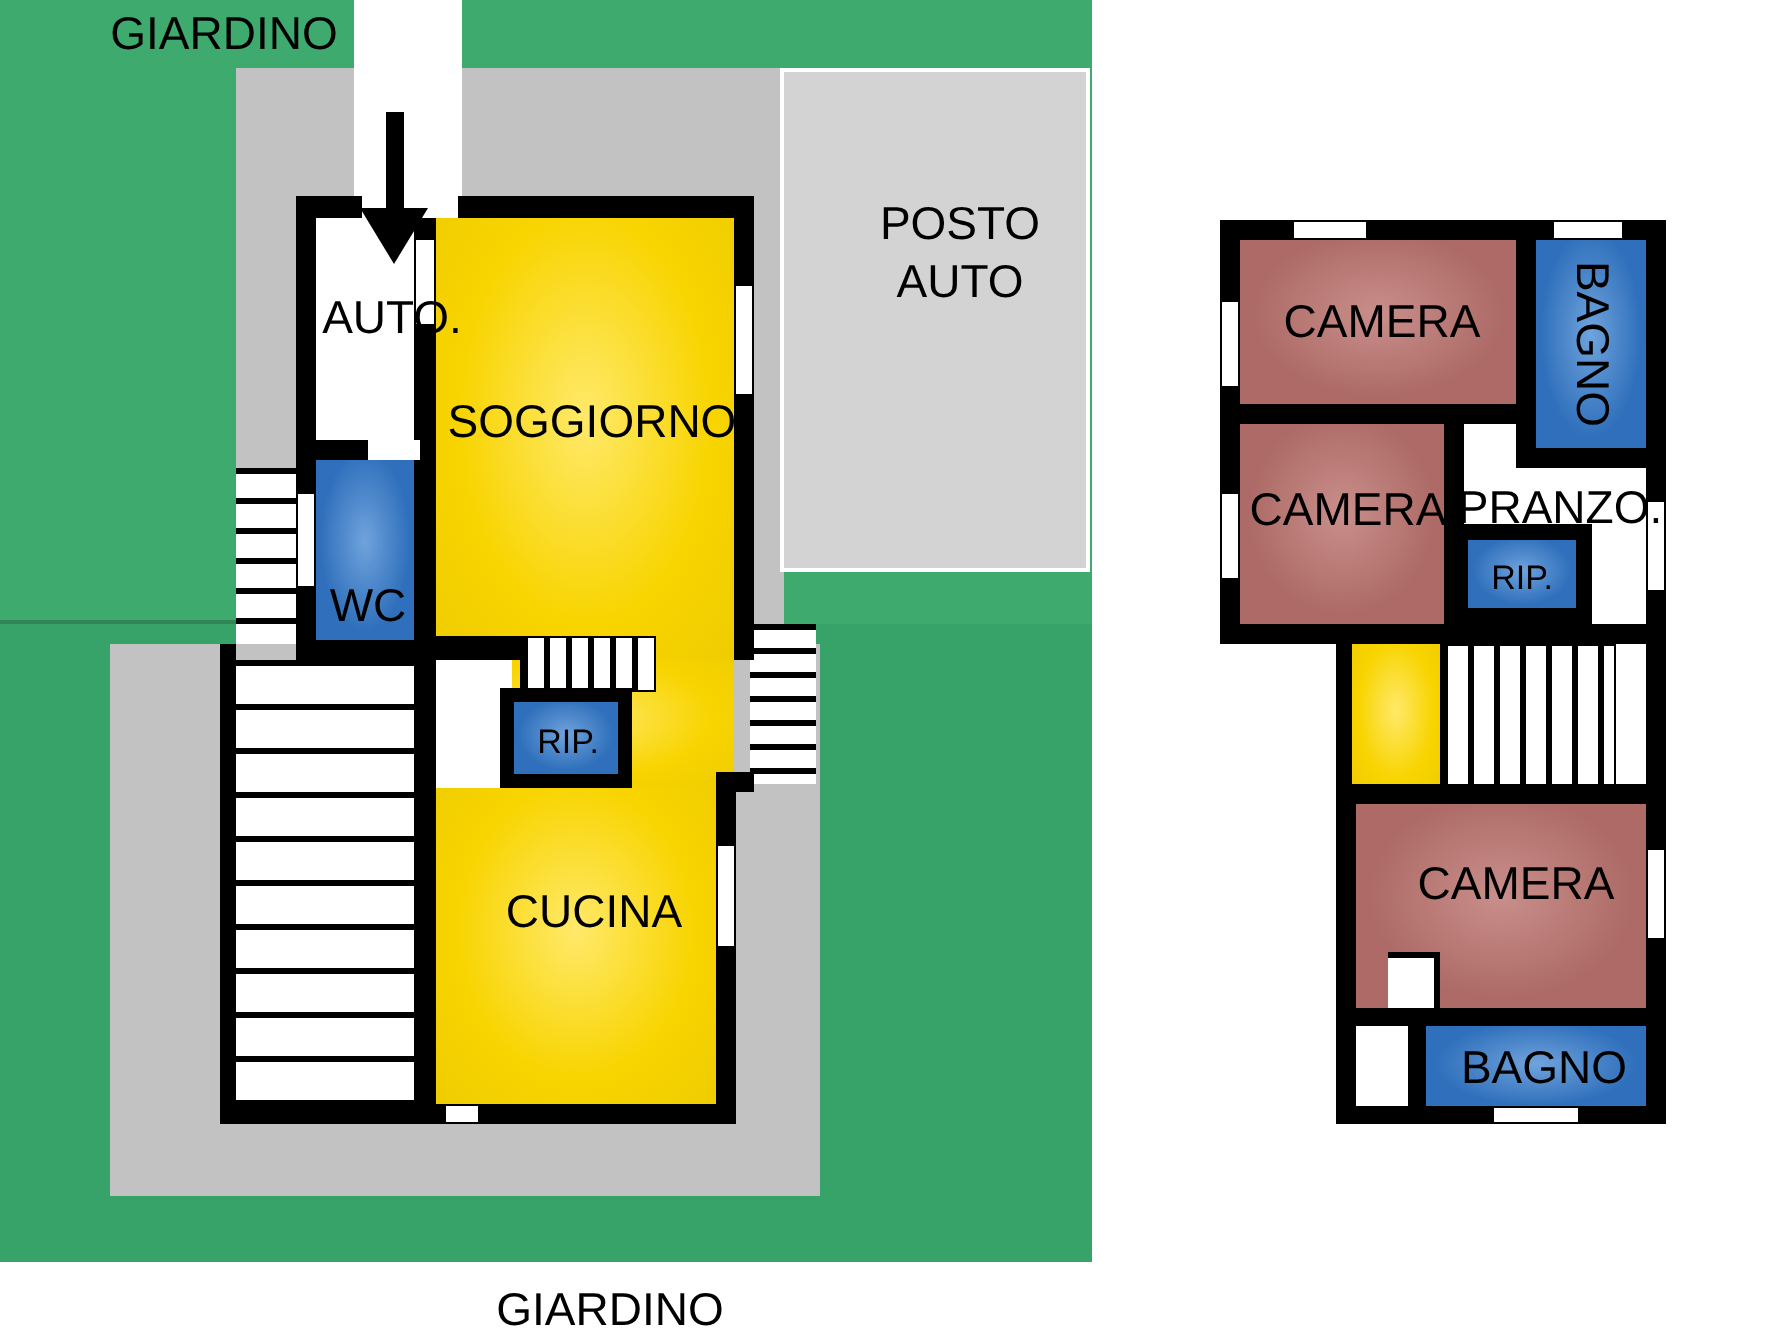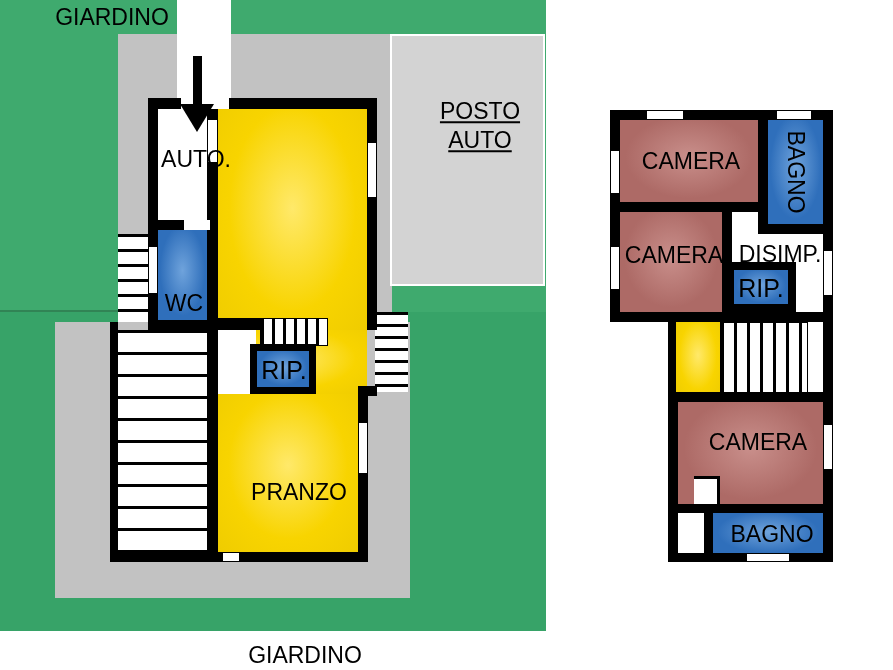--- a/index.html
+++ b/index.html
@@ -18,21 +18,21 @@
   .wall{background:#000;z-index:10;}
   .gap{background:#fff;z-index:15;}
   .win{background:#fff;border:1px solid #000;z-index:15;}
   .stairs{z-index:4;background:#fff;}
   .st-h22{background-image:repeating-linear-gradient(to bottom,#000 0,#000 3px,#fff 3px,#fff 22px);}
   .st-h15{background-image:repeating-linear-gradient(to bottom,#000 0,#000 3px,#fff 3px,#fff 15px);}
   .st-h12{background-image:repeating-linear-gradient(to bottom,#000 0,#000 3px,#fff 3px,#fff 12px);}
   .st-v11{background-image:repeating-linear-gradient(to right,#000 0,#000 3px,#fff 3px,#fff 11px);border:1px solid #000;}
   .st-v13{background-image:repeating-linear-gradient(to right,#000 0,#000 3px,#fff 3px,#fff 13px);border:1px solid #000;}
   .lbl{transform:translate(-50%,-50%);font-size:23px;color:#000;white-space:nowrap;z-index:30;line-height:1.25;}
-  .lbl.small{font-size:25px;}
+  .lbl.small{font-size:17px;}
   .lbl.vert{transform:translate(-50%,-50%) rotate(90deg);}
   .lbl.wrap{white-space:normal;width:130px;text-align:center;}
   .arrow-shaft{background:#000;z-index:30;}
   .arrow-head{width:0;height:0;border-left:17px solid transparent;border-right:17px solid transparent;
               border-top:28px solid #000;z-index:30;background:transparent !important;}
   .divider{background:rgba(0,0,0,0.22);z-index:2;}
 </style>
 </head>
 <body>
 
@@ -114,28 +114,29 @@
 
   <div class="win" style="left:646px;top:110px;width:38px;height:10px;"></div>
   <div class="win" style="left:776px;top:110px;width:36px;height:10px;"></div>
   <div class="win" style="left:610px;top:150px;width:10px;height:44px;"></div>
   <div class="win" style="left:610px;top:246px;width:10px;height:44px;"></div>
   <div class="win" style="left:823px;top:250px;width:10px;height:46px;"></div>
   <div class="win" style="left:823px;top:424px;width:10px;height:46px;"></div>
   <div class="win" style="left:746px;top:553px;width:44px;height:9px;"></div>
 
   <div class="lbl" style="left:112px;top:17px;">GIARDINO</div>
-  <div class="lbl wrap" style="left:480px;top:126px;text-decoration:underline;">POSTO AUTO</div>
+  <div class="lbl wrap" style="left:480px;top:126px;">POSTO AUTO</div>
   <div class="lbl" style="left:196px;top:159px;">AUTO.</div>
+  <div class="lbl" style="left:296px;top:211px;">SOGGIORNO</div>
   <div class="lbl" style="left:184px;top:267px;margin-top:36px;">WC</div>
   <div class="lbl small" style="left:284px;top:371px;">RIP.</div>
-  <div class="lbl" style="left:299px;top:492px;">PRANZO</div>
+  <div class="lbl" style="left:297px;top:456px;">CUCINA</div>
   <div class="lbl" style="left:305px;top:655px;">GIARDINO</div>
 
   <div class="lbl" style="left:691px;top:161px;">CAMERA</div>
   <div class="lbl vert" style="left:796px;top:172px;">BAGNO</div>
   <div class="lbl" style="left:674px;top:255px;">CAMERA</div>
-  <div class="lbl" style="left:780px;top:254px;">DISIMP.</div>
+  <div class="lbl" style="left:780px;top:254px;">PRANZO.</div>
   <div class="lbl small" style="left:761px;top:289px;">RIP.</div>
   <div class="lbl" style="left:758px;top:442px;">CAMERA</div>
   <div class="lbl" style="left:772px;top:534px;">BAGNO</div>
 
 </div>
 
 </body></html>

